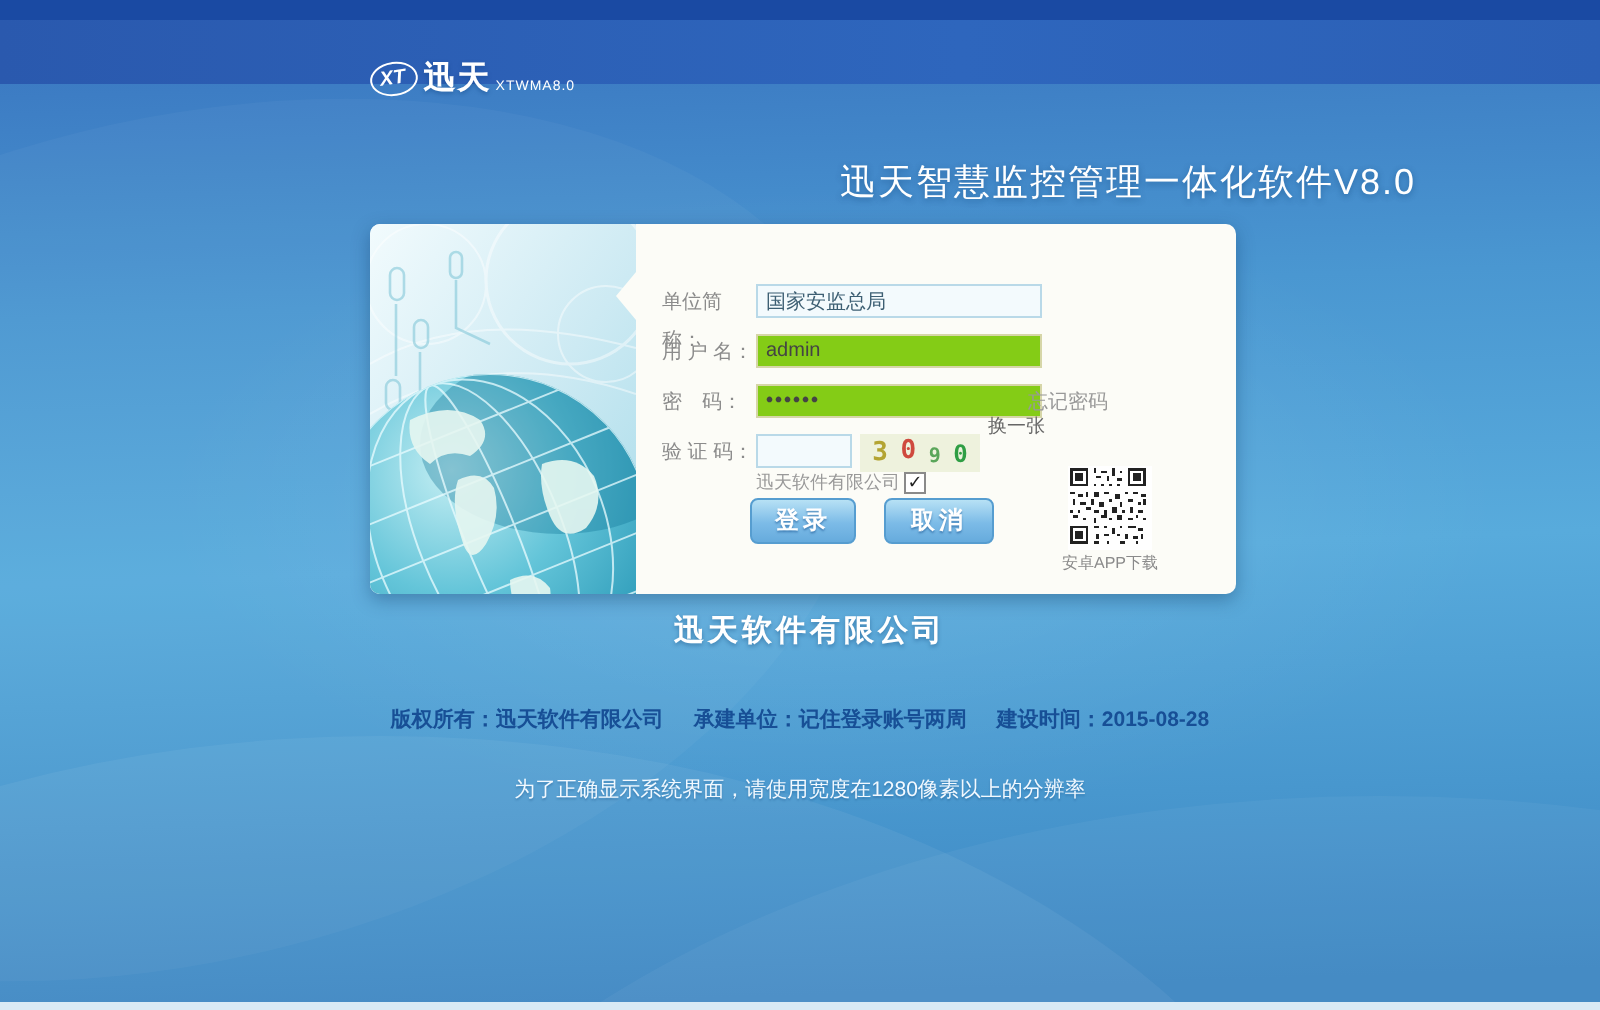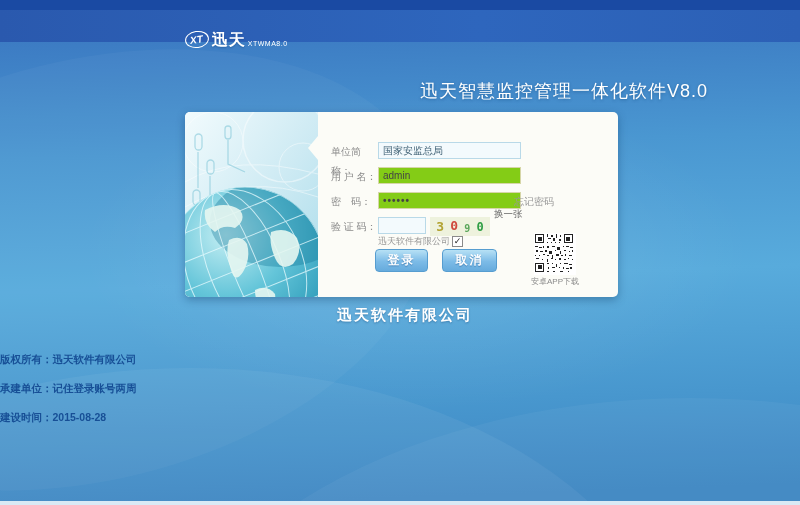--- a/index.html
+++ b/index.html
@@ -62,21 +62,21 @@
   .btn-login{left:190px;width:53px;}
   .btn-cancel{left:257px;width:55px;}
 
   .qr{position:absolute;left:349px;top:121px;width:40px;height:40px;background:#fff;padding:1px;}
   .qr svg{display:block;}
   .qr-caption{position:absolute;left:344px;top:164px;width:52px;text-align:center;font-size:8px;color:#8a8a8a;}
 
   .company{position:absolute;left:0;top:306px;width:786px;text-align:center;color:#fff;
     font-size:15px;font-weight:bold;letter-spacing:2px;text-shadow:0 1px 2px rgba(10,60,110,.4);padding-left:12px;}
   .footer{position:absolute;left:0;top:353px;width:800px;display:flex;justify-content:center;gap:15px;
-    font-size:10.5px;font-weight:bold;color:#174f96;flex-direction:column;}
+    font-size:10.5px;font-weight:bold;color:#174f96;}
   .note{position:absolute;left:0;top:388px;width:800px;text-align:center;font-size:10.5px;color:#f2f9ff;
     text-shadow:0 1px 1px rgba(20,70,120,.3);}
 </style>
 </head>
 <body>
 
 <div class="stage">
   <div class="bg-radial"></div>
   <div class="band-top"></div>
   <div class="band-second"></div>
@@ -262,13 +262,14 @@
   </div>
 
   <div class="company">迅天软件有限公司</div>
 
   <div class="footer">
     <span>版权所有：迅天软件有限公司</span>
     <span>承建单位：记住登录账号两周</span>
     <span>建设时间：2015-08-28</span>
   </div>
 
+  <div class="note">为了正确显示系统界面，请使用宽度在1280像素以上的分辨率</div>
 </div>
 
 </body></html>

